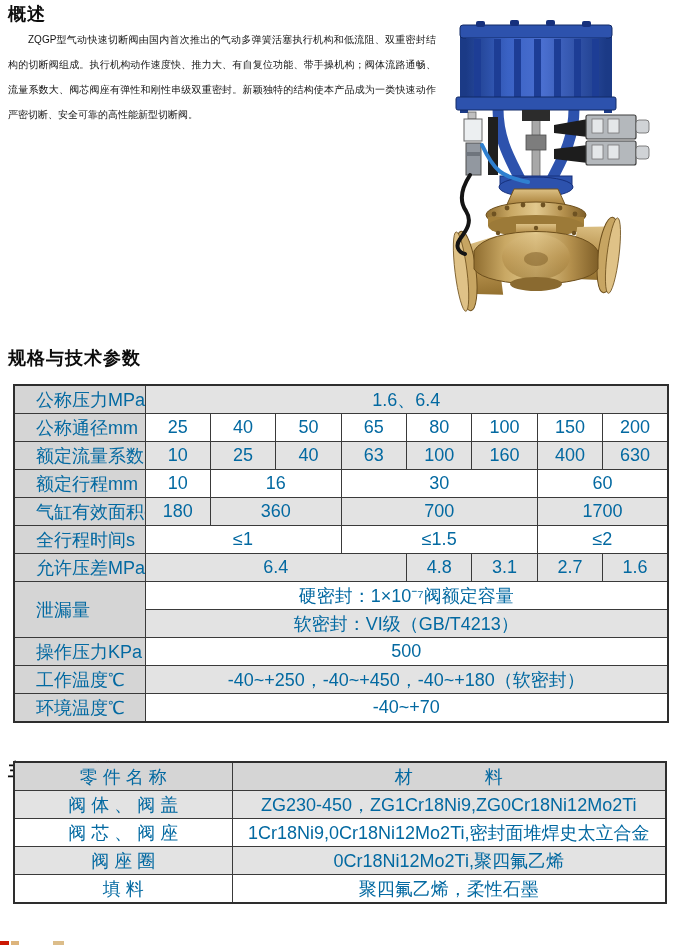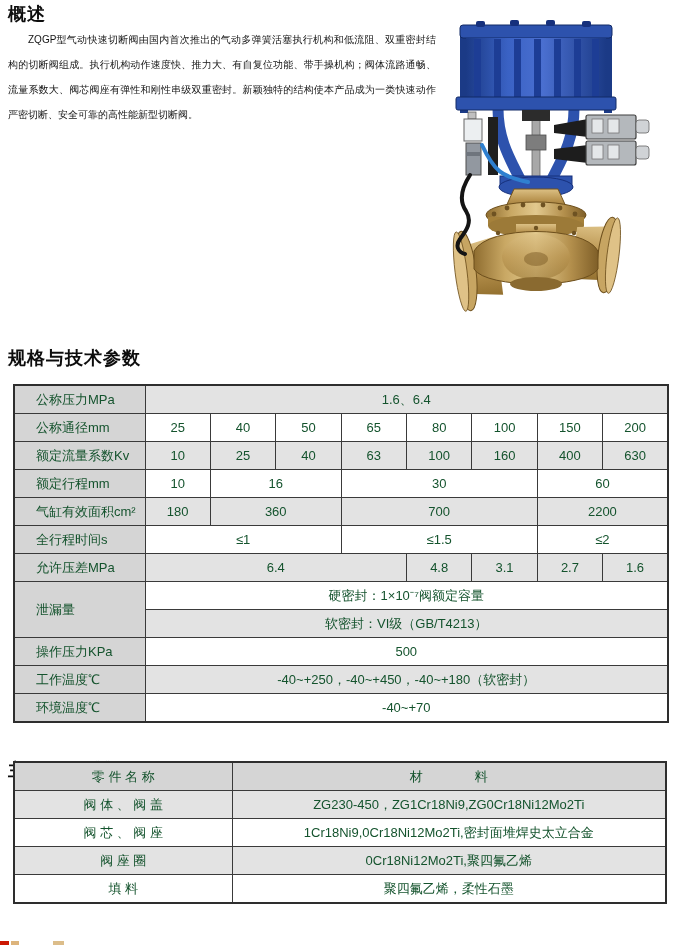--- a/index.html
+++ b/index.html
@@ -20,21 +20,21 @@
   }
 
   #product-photo { position:absolute; left:436px; top:18px; width:240px; height:302px; }
 
   .dtable { position:absolute; left:13px; border-collapse:collapse; table-layout:fixed; width:654px;
             border:2px solid #2e2e2e; }
   #spec-table { top:384px; }
   #materials-table { top:761px; }
   .dtable td {
     border:1.5px solid #3a3a3a; text-align:center; vertical-align:middle;
-    font-size:13px; font-weight:500; color:#14532d; padding:0 1px; height:27px;
+    font-size:18px; font-weight:500; color:#0369a1; padding:0 1px; height:27px;
     overflow:hidden; white-space:nowrap;
   }
   .dtable td.lbl { text-align:left; padding-left:21px; background:#d5d5d5; }
   .dtable td.shaded { background:#e3e3e3; }
   .dtable td.hdr { background:#d5d5d5; }
   #materials-table td { height:27px; }
 
   .logo-frag { position:absolute; height:4px; bottom:0; }
   #logo-frag-red  { left:0;  width:9px;  background:#cc1803; }
   #logo-frag-tan1 { left:11px; width:8px; background:#ddb47c; }
@@ -216,21 +216,21 @@
           <td>10</td>
           <td colspan="2">16</td>
           <td colspan="3">30</td>
           <td colspan="2">60</td>
         </tr>
         <tr>
           <td class="lbl">气缸有效面积cm²</td>
           <td class="shaded">180</td>
           <td class="shaded" colspan="2">360</td>
           <td class="shaded" colspan="3">700</td>
-          <td class="shaded" colspan="2">2200</td>
+          <td class="shaded" colspan="2">1700</td>
         </tr>
         <tr>
           <td class="lbl">全行程时间s</td>
           <td colspan="3">≤1</td>
           <td colspan="3">≤1.5</td>
           <td colspan="2">≤2</td>
         </tr>
         <tr>
           <td class="lbl">允许压差MPa</td>
           <td class="shaded" colspan="4">6.4</td>

